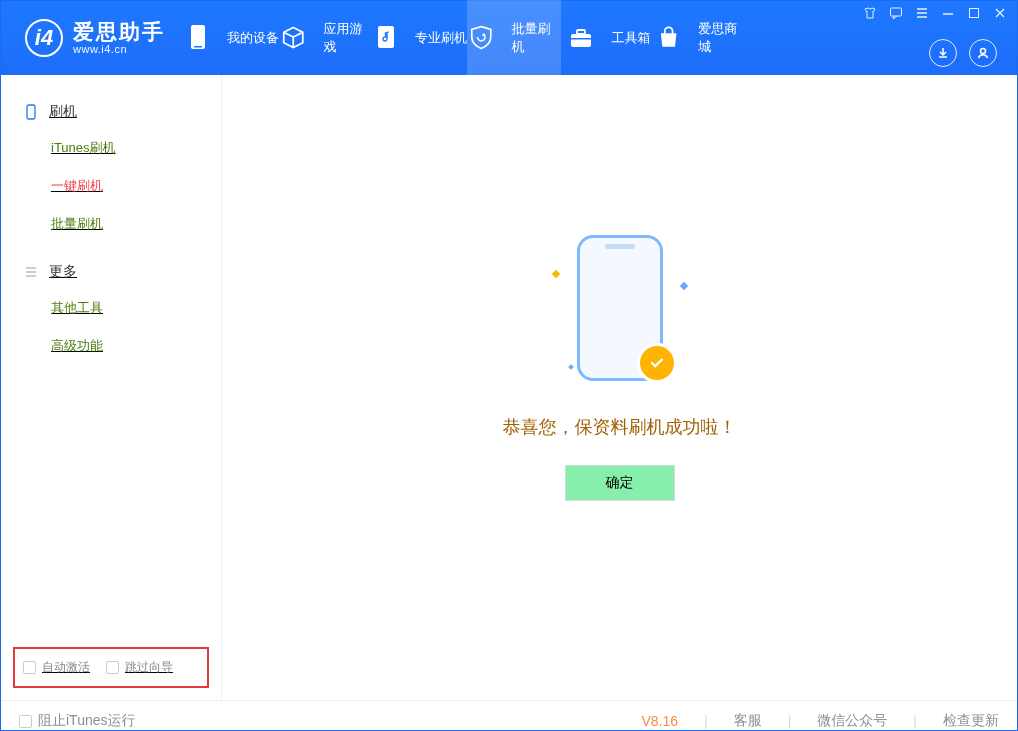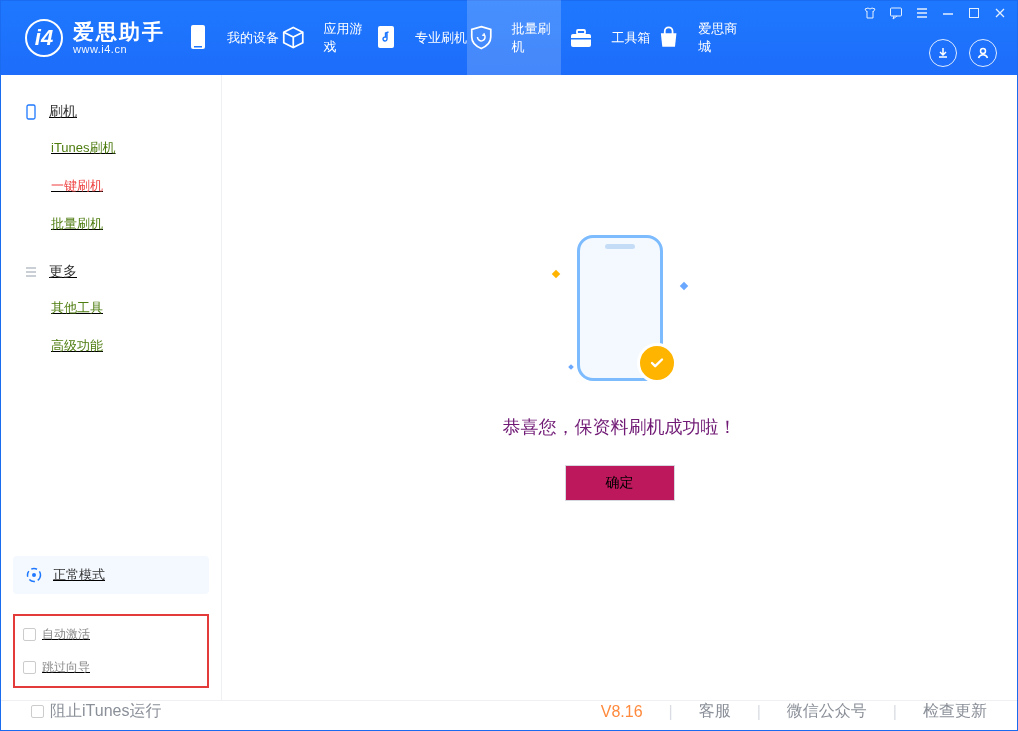--- a/index.html
+++ b/index.html
@@ -25,35 +25,35 @@
 .side-head .hicon { width: 16px; height: 16px; margin-right: 10px; display:flex; align-items:center; justify-content:center; }
 .side-sub { padding: 10px 22px 10px 50px; color: #4d7c0f; cursor: pointer; font-size: 13px; }
 .side-sub.active { color: #ef4444; }
 .status-card { margin: 8px 12px; padding: 10px 12px; background: #f4f9ff; border-radius: 4px; display: flex; align-items: center; font-size: 13px; color: #333; }
 .spin-icon { width: 18px; height: 18px; margin-right: 10px; color:#1e78ff; }
 .device-card { margin: 0 12px 8px; padding: 10px 12px 8px; background: #f4f9ff; border-radius: 4px; }
 .dc-row1 { display: flex; align-items: center; font-size: 13px; font-weight: 700; color: #333; }
 .dc-icon { width: 18px; height: 18px; margin-right: 8px; color:#1e78ff; }
 .dc-badge { display: inline-block; margin-top: 4px; margin-left: 26px; padding: 1px 10px; font-size: 11px; color: #1e78ff; border: 1px solid #bcd9ff; border-radius: 10px; background:#ecf5ff; }
 .dc-sub { margin-left: 26px; margin-top: 4px; font-size: 11px; color: #9aa0a8; }
-.check-row { border: 2px solid #e33a3a; margin: 12px; padding: 10px 8px; display: flex; gap: 16px; align-items: flex-start; flex-direction: column; }
+.check-row { border: 2px solid #e33a3a; margin: 12px; padding: 10px 8px; display: flex; gap: 16px; align-items: center; }
 .chk-wrap { display: flex; align-items: center; gap: 6px; font-size: 12px; color: #888; cursor: pointer; }
 .chk { width: 13px; height: 13px; border: 1px solid #ccc; border-radius: 2px; background: #fff; }
 .main { flex: 1; position: relative; display: flex; align-items: center; justify-content: center; }
 .success { text-align: center; color: #333; margin-top: -40px; }
 .illus { position: relative; width: 190px; height: 160px; margin: 0 auto 20px; }
 .phone { width: 86px; height: 146px; border: 3px solid #7dbbff; border-radius: 16px; margin: 0 auto; background: #f3f9ff; position: relative; }
 .phone::before { content:""; position:absolute; top:6px; left:50%; transform:translateX(-50%); width:30px; height:5px; background:#c5dcf7; border-radius:3px; }
 .checkbadge { position: absolute; right: 38px; bottom: 12px; width: 40px; height: 40px; background: #ffb400; border-radius: 50%; border: 3px solid #fff; display:flex; align-items:center; justify-content:center; }
 .sparkle { position: absolute; width: 6px; height: 6px; background: #ffb400; transform: rotate(45deg); }
 .s1 { left: 28px; top: 36px; } .s2 { right: 28px; top: 48px; background:#6aa8ff; } .s3 { left: 44px; bottom: 26px; width: 4px; height: 4px; background:#6aa8ff; }
-.msg { font-size: 18px; color: #701a75; margin-bottom: 26px; }
-.ok-btn { display: inline-block; padding: 8px 40px; border: 1px solid #d5d9df; background: #be185d; font-size: 14px; cursor: pointer; }
+.msg { font-size: 18px; color: #a16207; margin-bottom: 26px; }
+.ok-btn { display: inline-block; padding: 8px 40px; border: 1px solid #d5d9df; background: #86efac; font-size: 14px; cursor: pointer; }
 .log-link { display: block; margin-top: 18px; font-size: 12px; color: #8a8f98; cursor: pointer; }
-.statusbar { height: 30px; border-top: 1px solid #eef0f3; display: flex; align-items: flex-start; font-size: 16px; color: #8a8f98; padding: 0 30px; }
+.statusbar { height: 30px; border-top: 1px solid #eef0f3; display: flex; align-items: flex-end; font-size: 14px; color: #8a8f98; padding: 0 18px; }
 .sb-left { display: flex; align-items: center; gap: 6px; cursor: pointer; }
 .sb-right { margin-left: auto; display: flex; align-items: center; gap: 26px; }
 .sep { color: #d9dde3; }
 .sb-link { cursor: pointer; }
 </style>
 </head>
 <body>
 
 <div class="window">
   <div class="titlebar">
@@ -177,27 +177,20 @@
               <svg width="14" height="14" viewBox="0 0 14 14">
                 <path d="M2 3h10M2 7h10M2 11h10" stroke="#b9bfc8" stroke-width="1.5"></path>
               </svg>
             </span>
           <span>更多</span>
         </div>
         <div class="side-sub">其他工具</div>
         <div class="side-sub">高级功能</div>
       </div>
 
-      <div class="status-card">
-        <span class="spin-icon"><svg width="18" height="18" viewBox="0 0 18 18">
-              <circle cx="9" cy="9" r="6.5" fill="none" stroke="#1e78ff" stroke-width="1.5" stroke-dasharray="6 3"></circle>
-              <circle cx="9" cy="9" r="2" fill="#1e78ff"></circle>
-            </svg></span>
-        <span>正常模式</span>
-      </div>
       <div class="check-row">
         <label class="chk-wrap">
           <span class="chk"></span>
           <span>自动激活</span>
         </label>
         <label class="chk-wrap">
           <span class="chk"></span>
           <span>跳过向导</span>
         </label>
       </div>

